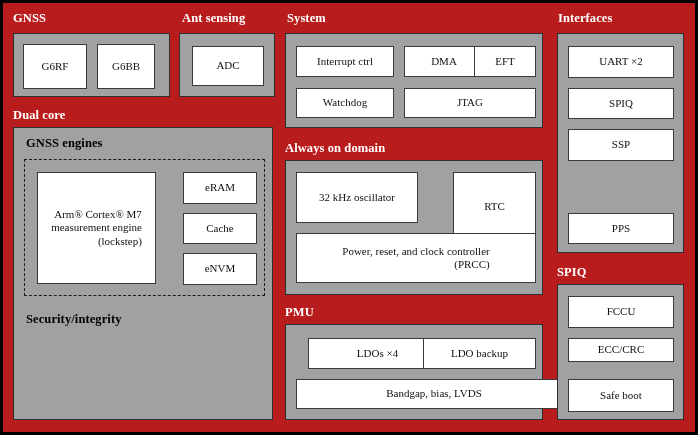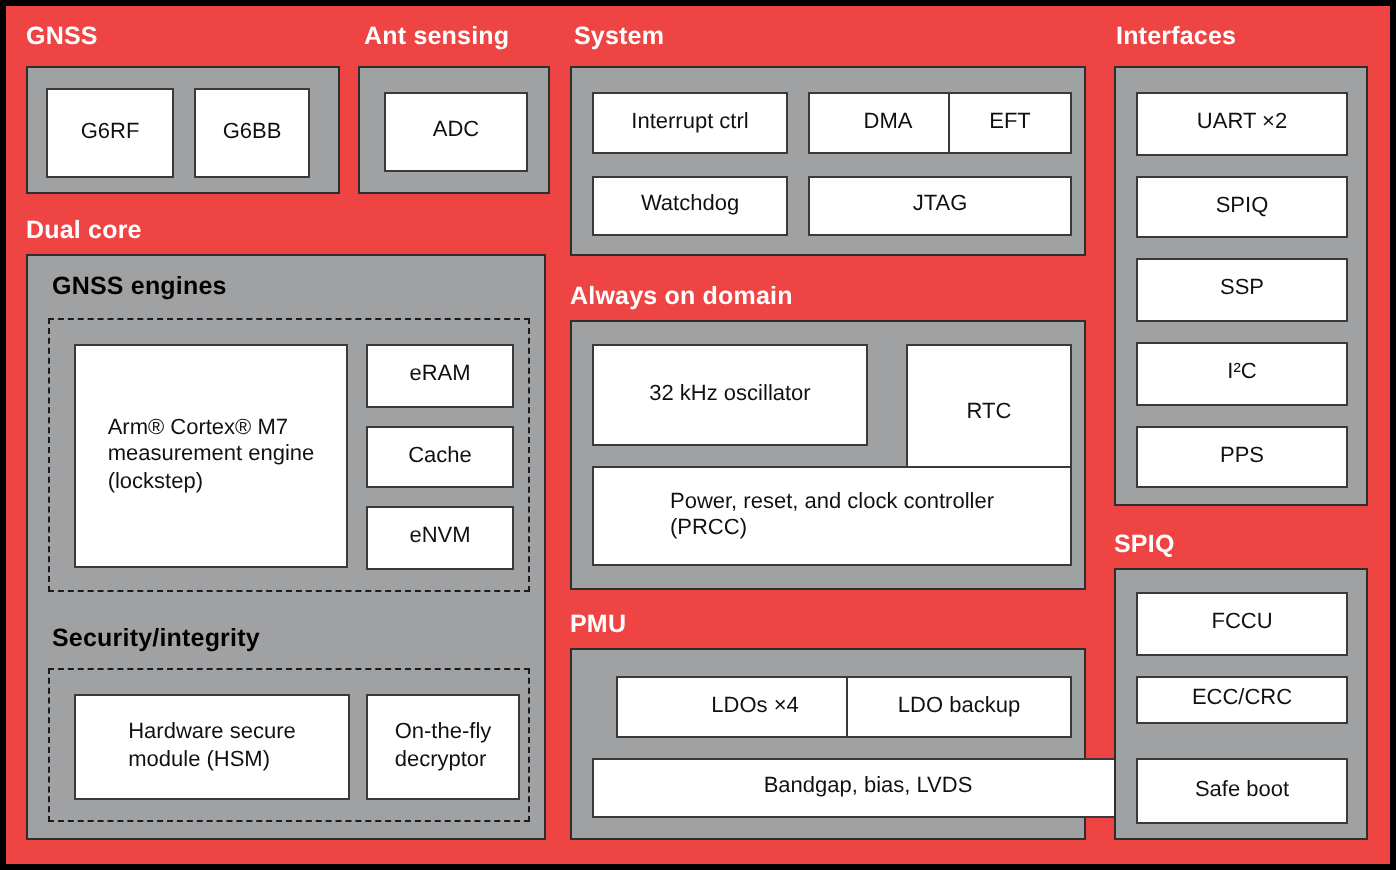--- a/index.html
+++ b/index.html
@@ -1,36 +1,36 @@
 <!DOCTYPE html>
 <html><head>
 <meta charset="utf-8">
 <style>
   html,body { margin:0; padding:0; background:#ffffff; }
   * { box-sizing:border-box; }
   .canvas {
     position:relative; width:698px; height:435px;
-    background:#ef4444; overflow:hidden;
-    font-family:Liberation Sans, sans-serif;
+    background:#b91c1c; overflow:hidden;
+    font-family:Liberation Serif, serif;
     color:#111;
   }
   .outer-border { position:absolute; inset:0; border:3px solid #000; pointer-events:none; z-index:50; }
   .glabel {
     position:absolute; font-size:12.5px; font-weight:bold; color:#ffffff;
     white-space:nowrap; letter-spacing:0.1px;
   }
   .glabel.dark { color:#000000; }
   .graybox {
     position:absolute; background:#a0a1a3; border:1.5px solid #2e2e2e;
   }
   .dashedbox { position:absolute; border:1.5px dashed #1c1c1c; }
   .whitebox {
     position:absolute; background:#ffffff; border:1.4px solid #3a3a3a;
     display:flex; align-items:center; justify-content:center;
-    text-align:left; font-size:11px; line-height:13.5px; color:#101010;
+    text-align:right; font-size:11px; line-height:13.5px; color:#101010;
   }
   .whitebox span { white-space:pre-line; padding:0 2px; }
 </style>
 </head>
 <body>
 
 <div class="canvas">
   <div class="outer-border"></div>
 
   <div class="glabel" style="left:13px;top:11px">GNSS</div>
@@ -73,63 +73,50 @@
   <div class="graybox" style="left:557px;top:33px;width:127px;height:220px">
     <div class="whitebox" style="left:10px;top:12px;width:106px;height:32px">
         <span>UART ×2</span>
       </div>
     <div class="whitebox" style="left:10px;top:54px;width:106px;height:31px">
         <span>SPIQ</span>
       </div>
     <div class="whitebox" style="left:10px;top:95px;width:106px;height:32px">
         <span>SSP</span>
       </div>
-    <div class="whitebox" style="left:10px;top:137px;width:106px;height:32px">
-        <span>I²C</span>
-      </div>
     <div class="whitebox" style="left:10px;top:179px;width:106px;height:31px">
         <span>PPS</span>
       </div>
   </div>
 
   <div class="glabel" style="left:13px;top:108px">Dual core</div>
   <div class="graybox" style="left:13px;top:127px;width:260px;height:293px">
     <div class="glabel dark" style="left:12px;top:8px">GNSS engines</div>
     <div class="dashedbox" style="left:10px;top:31px;width:241px;height:137px">
-      <div class="whitebox" style="left:12px;top:12px;width:137px;height:112px">
+      <div class="whitebox" style="left:12px;top:12px;width:119px;height:112px">
           <span>Arm® Cortex® M7
 measurement engine
 (lockstep)</span>
         </div>
       <div class="whitebox" style="left:158px;top:12px;width:74px;height:32px">
           <span>eRAM</span>
         </div>
       <div class="whitebox" style="left:158px;top:53px;width:74px;height:31px">
           <span>Cache</span>
         </div>
       <div class="whitebox" style="left:158px;top:93px;width:74px;height:32px">
           <span>eNVM</span>
         </div>
     </div>
     <div class="glabel dark" style="left:12px;top:184px">Security/integrity</div>
-    <div class="dashedbox" style="left:10px;top:206px;width:241px;height:77px">
-      <div class="whitebox" style="left:12px;top:12px;width:138px;height:53px">
-          <span>Hardware secure
-module (HSM)</span>
-        </div>
-      <div class="whitebox" style="left:158px;top:12px;width:77px;height:53px">
-          <span>On-the-fly
-decryptor</span>
-        </div>
-    </div>
   </div>
 
   <div class="glabel" style="left:285px;top:141px">Always on domain</div>
   <div class="graybox" style="left:285px;top:160px;width:258px;height:135px">
-    <div class="whitebox" style="left:10px;top:11px;width:138px;height:51px">
+    <div class="whitebox" style="left:10px;top:11px;width:122px;height:51px">
         <span>32 kHz oscillator</span>
       </div>
     <div class="whitebox" style="left:167px;top:11px;width:83px;height:69px">
         <span>RTC</span>
       </div>
     <div class="whitebox" style="left:10px;top:72px;width:240px;height:50px">
         <span>Power, reset, and clock controller
 (PRCC)</span>
       </div>
   </div>

